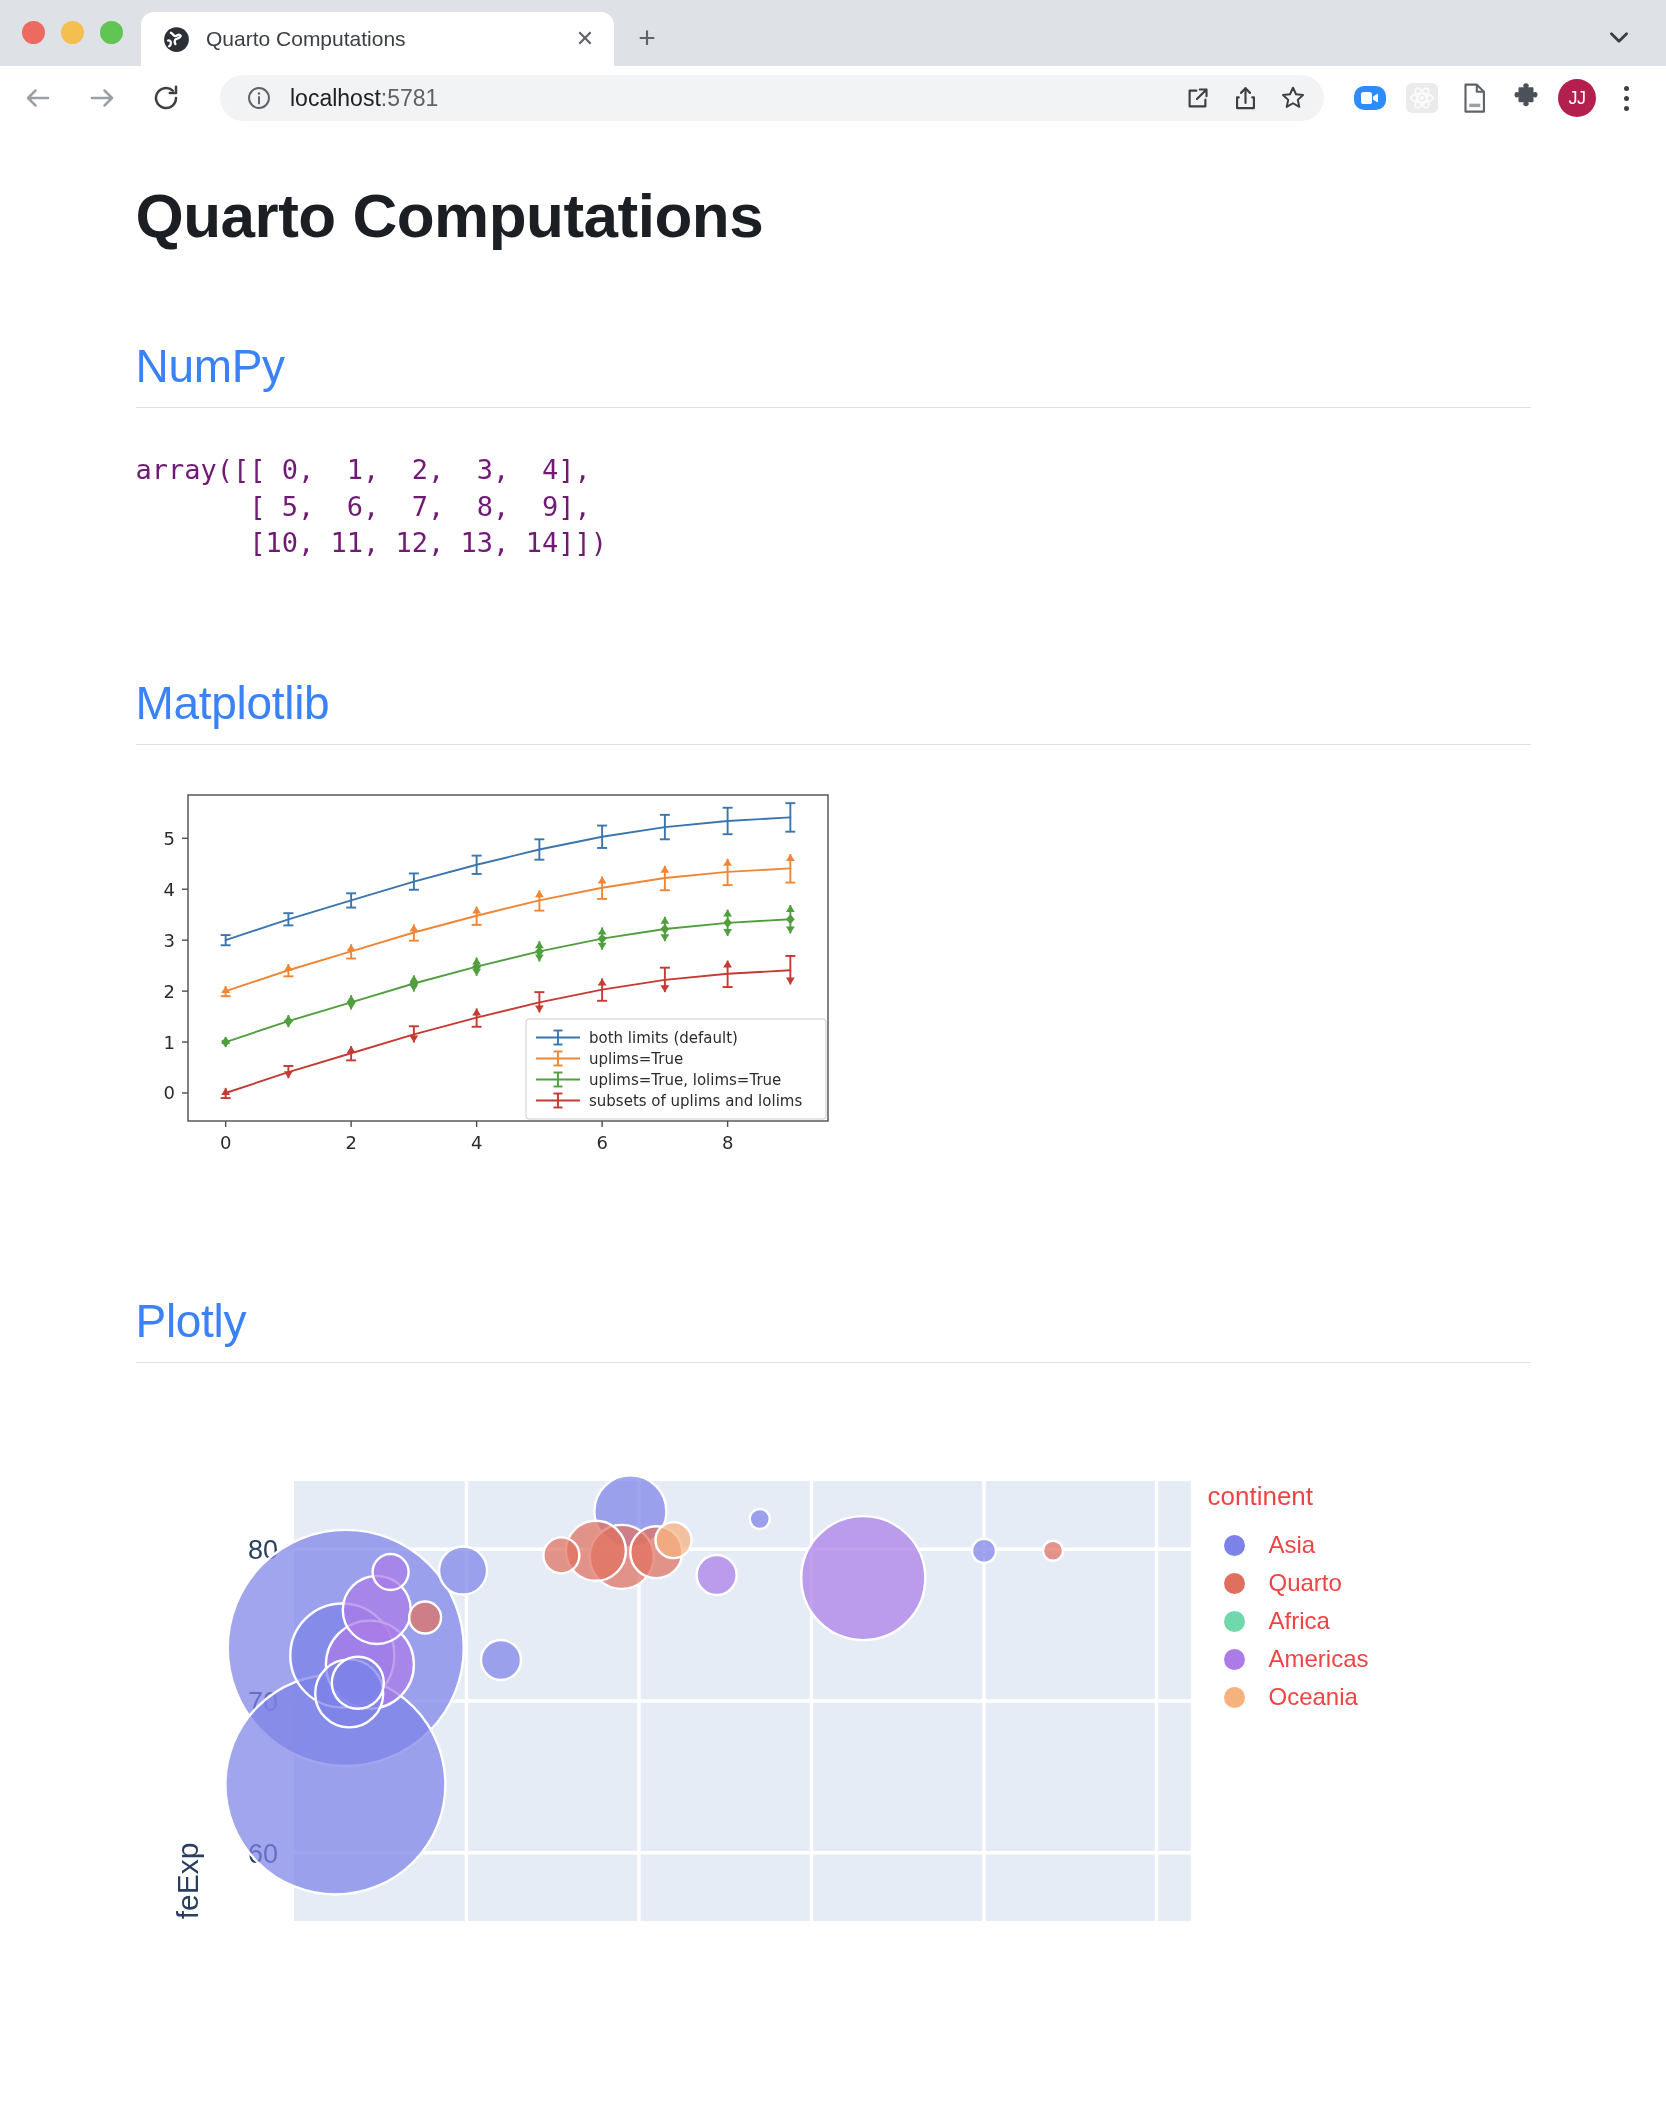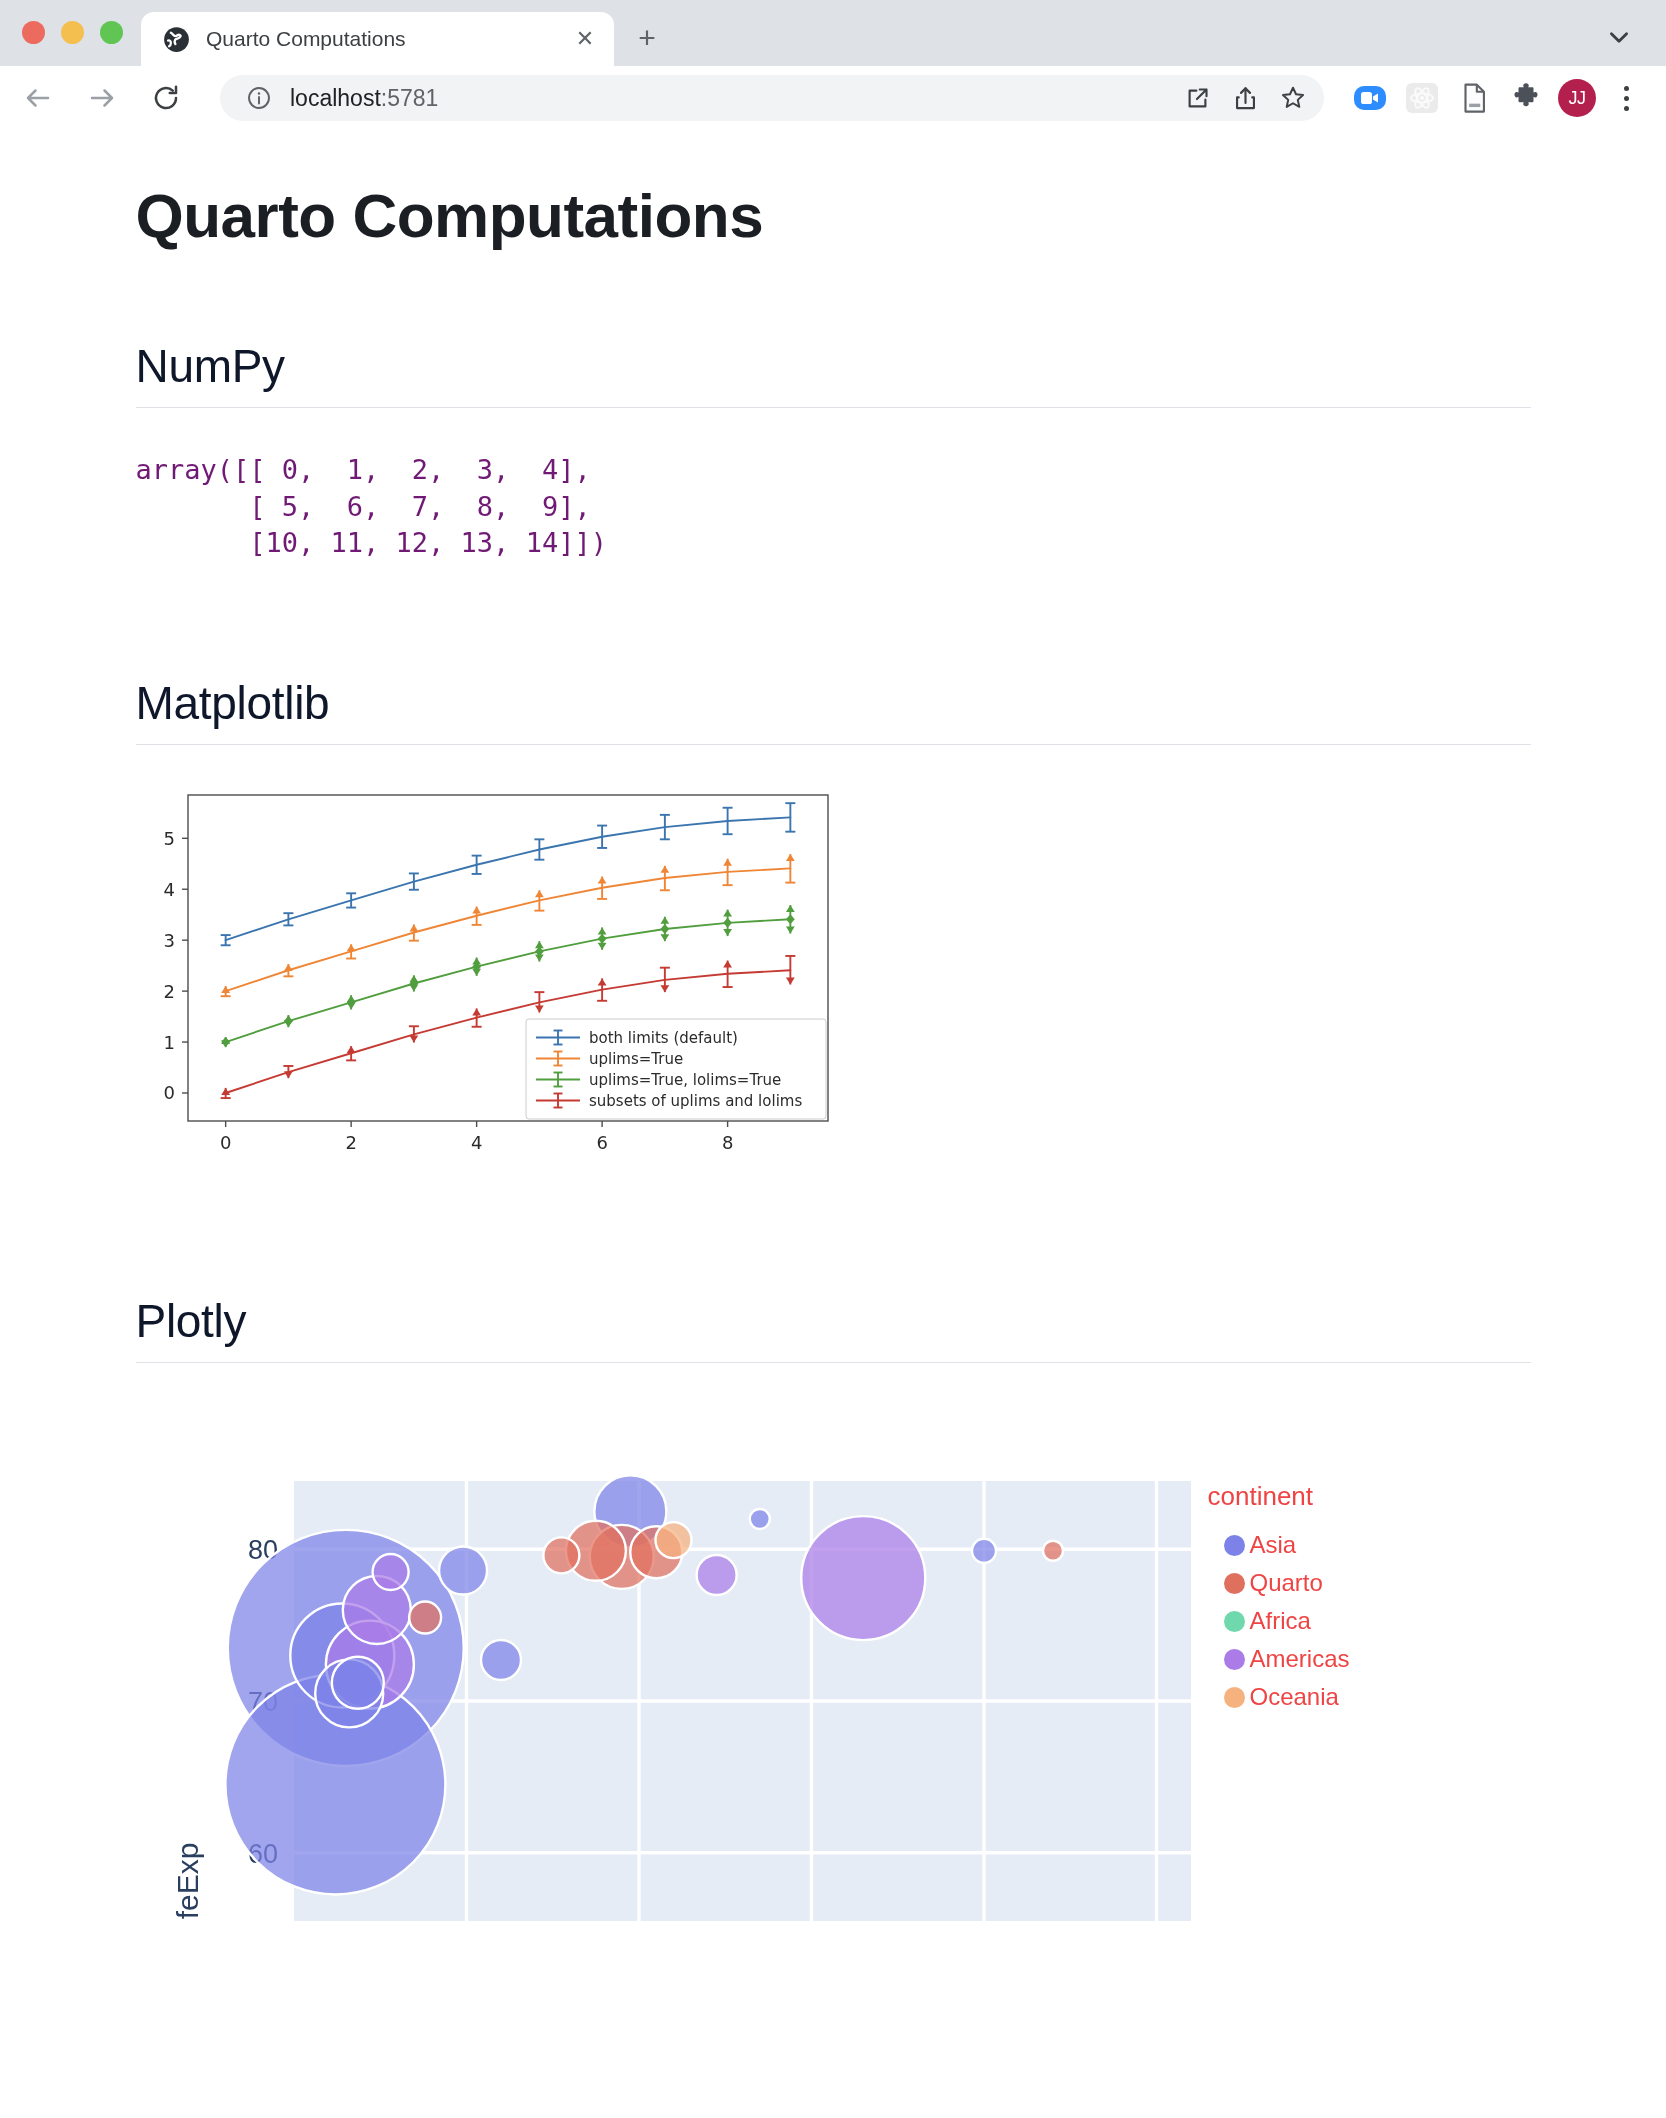--- a/index.html
+++ b/index.html
@@ -78,21 +78,21 @@
 
   
   #page { padding: 0 0 0 0; background: #fff; height: 1988px; position: relative; }
   #content { width: 1395px; margin: 0 auto; padding-top: 52px; }
 
   h1#doc-title {
     font-size: 62px; font-weight: 700; color: #1b1f24;
     letter-spacing: -0.5px; line-height: 1.1;
   }
   h2.section {
-    font-size: 46px; font-weight: 400; color: #0f172a;
+    font-size: 46px; font-weight: 400; color: #3b82f6;
     letter-spacing: -0.3px; line-height: 1.15;
   }
   .rule { height: 1px; background: #dee2e6; margin-top: 14px; }
 
   #numpy-wrap { margin-top: 90px; }
   pre.codeout {
     margin-top: 44px; font-family: "DejaVu Sans Mono", "Liberation Mono", monospace;
     font-size: 27px; line-height: 1.35; color: #701a75; white-space: pre;
   }
 
@@ -103,21 +103,21 @@
   #mplfig { margin-top: 42px; width: 700px; height: 380px; position: relative; }
 
   
   #plotlyfig { margin-top: 98px; width: 1395px; height: 460px; position: relative; overflow: hidden; }
   #plotly-legend {
     position: absolute; left: 1072px; top: 20px;
     font-family: "Liberation Sans", sans-serif; color: #ef4444;
   }
   #plotly-legend .legend-title { font-size: 26px; margin-bottom: 14px; }
   #plotly-legend .legend-item {
-    display: flex; align-items: center; gap: 5px; height: 38px; padding-left: 16px;
+    display: flex; align-items: center; gap: 24px; height: 38px; padding-left: 16px;
   }
   #plotly-legend .swatch { width: 21px; height: 21px; border-radius: 50%; flex: 0 0 21px; }
   #plotly-legend .legend-label { font-size: 24px; }
 </style>
 </head>
 <body>
 
 <div id="browser">
 
   <div id="tabstrip">

